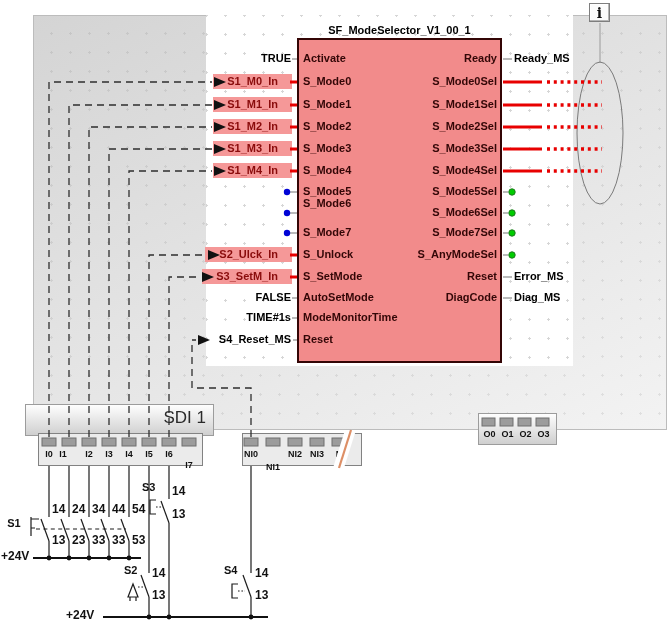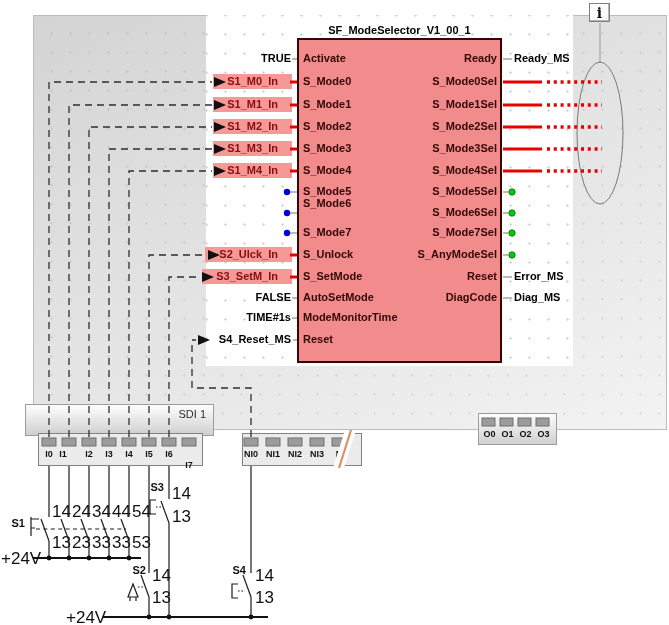--- a/index.html
+++ b/index.html
@@ -19,24 +19,24 @@
     background:var(--block-fill,#f28b8b);border:2px solid var(--block-border,#330505)}
   .title{left:297px;width:205px;text-align:center;font-weight:bold;font-size:11px;color:#000;white-space:nowrap}
   .port{position:absolute;font-weight:bold;font-size:11px;color:var(--port-text,#330707);height:15px;line-height:15px;white-space:nowrap}
   .port.in{left:303px}
   .port.out{right:172px;text-align:right}
   .val{position:absolute;font-weight:bold;font-size:11px;height:15px;line-height:15px;color:#000;right:378px;text-align:right;white-space:nowrap}
   .val.hl{background:var(--highlight-bg,#f59898);color:var(--highlight-text,#8a0c0c);padding:0 14px;right:377px}
   .val.out{left:514px;right:auto;text-align:left}
   .modbody{background:linear-gradient(#fefefe,#cfcfcf);border:1px solid #9c9c9c}
   .modstrip{background:#ebebeb;border:1px solid #828282}
-  .modlabel{position:absolute;font-size:11px;color:#2a2a2a;white-space:nowrap}
+  .modlabel{position:absolute;font-size:17px;color:#2a2a2a;white-space:nowrap}
   .tlabel{position:absolute;font-weight:bold;font-size:9px;color:#111;text-align:center}
-  .num{position:absolute;font-weight:normal;font-size:17px;color:#111;white-space:nowrap}
-  .swlabel{position:absolute;font-weight:bold;font-size:11px;color:#111;width:22px;text-align:right}
+  .num{position:absolute;font-weight:bold;font-size:12px;color:#111;white-space:nowrap}
+  .swlabel{position:absolute;font-weight:bold;font-size:11px;color:#111;width:22px;}
   .info{left:589px;top:3px;width:21px;height:19px;background:#fcfcfc;border:1px solid #7e7e7e;
     box-shadow:inset -1px -1px 0 #b5b5b5,inset 1px 1px 0 #fff;text-align:center;
     font-family:"DejaVu Serif",serif;font-weight:bold;font-size:14px;line-height:18px;color:#111}
   svg.wiring{position:absolute;left:0;top:0;pointer-events:none}
   .dash{stroke:#2e2e2e;stroke-width:1.3;fill:none;stroke-dasharray:7 5}
   .wire{stroke:#1c1c1c;stroke-width:1.2;fill:none}
   .thin{stroke:#8c8c8c;stroke-width:1.2;fill:none}
   .red{stroke:var(--wire-red,#e80000);stroke-width:3;fill:none}
   .reddot{stroke:var(--wire-red,#e80000);stroke-width:3.4;fill:none;stroke-dasharray:3 3.8}
   .arrow{fill:#111;stroke:none}
@@ -68,21 +68,21 @@
   <div class="tlabel" style="left:39px;top:449px;width:20px">I0</div>
   <div class="tlabel" style="left:53px;top:449px;width:20px">I1</div>
   <div class="tlabel" style="left:79px;top:449px;width:20px">I2</div>
   <div class="tlabel" style="left:99px;top:449px;width:20px">I3</div>
   <div class="tlabel" style="left:119px;top:449px;width:20px">I4</div>
   <div class="tlabel" style="left:139px;top:449px;width:20px">I5</div>
   <div class="tlabel" style="left:159px;top:449px;width:20px">I6</div>
   <div class="tlabel" style="left:179px;top:460px;width:20px">I7</div>
 
   <div class="tlabel" style="left:239px;top:449px;width:24px">NI0</div>
-  <div class="tlabel" style="left:261px;top:449px;width:24px">NI1</div>
+  <div class="tlabel" style="left:261px;top:462px;width:24px">NI1</div>
   <div class="tlabel" style="left:283px;top:449px;width:24px">NI2</div>
   <div class="tlabel" style="left:305px;top:449px;width:24px">NI3</div>
   <div class="tlabel" style="left:327px;top:449px;width:24px">N</div>
 
   <div class="tlabel" style="left:480px;top:429px;width:19px">O0</div>
   <div class="tlabel" style="left:498px;top:429px;width:19px">O1</div>
   <div class="tlabel" style="left:516px;top:429px;width:19px">O2</div>
   <div class="tlabel" style="left:534px;top:429px;width:19px">O3</div>
 
   <div class="abs title" style="top:24px">SF_ModeSelector_V1_00_1</div>
@@ -125,21 +125,21 @@
   <div class="val hl" style="top:247px">S2_Ulck_In</div>
   <div class="val hl" style="top:269px">S3_SetM_In</div>
   <div class="val" style="top:290px">FALSE</div>
   <div class="val" style="top:310px">TIME#1s</div>
   <div class="val" style="top:332px">S4_Reset_MS</div>
 
   <div class="val out" style="top:51px">Ready_MS</div>
   <div class="val out" style="top:269px">Error_MS</div>
   <div class="val out" style="top:290px">Diag_MS</div>
 
-  <div class="swlabel" style="left:3px;top:517px;text-align:right">S1</div>
+  <div class="swlabel" style="left:3px;top:517px;text-align:center">S1</div>
   <div class="num" style="left:52px;top:502px">14</div>
   <div class="num" style="left:72px;top:502px">24</div>
   <div class="num" style="left:92px;top:502px">34</div>
   <div class="num" style="left:112px;top:502px">44</div>
   <div class="num" style="left:132px;top:502px">54</div>
   <div class="num" style="left:52px;top:533px">13</div>
   <div class="num" style="left:72px;top:533px">23</div>
   <div class="num" style="left:92px;top:533px">33</div>
   <div class="num" style="left:112px;top:533px">33</div>
   <div class="num" style="left:132px;top:533px">53</div>

